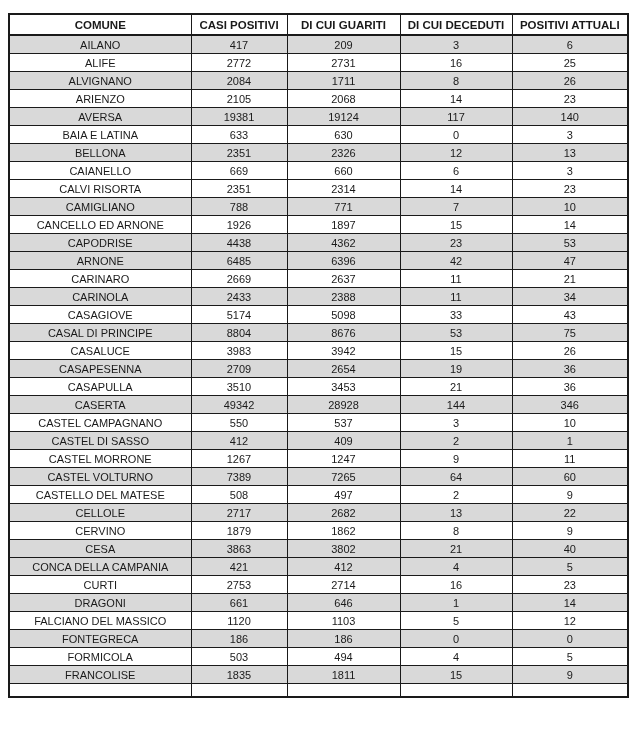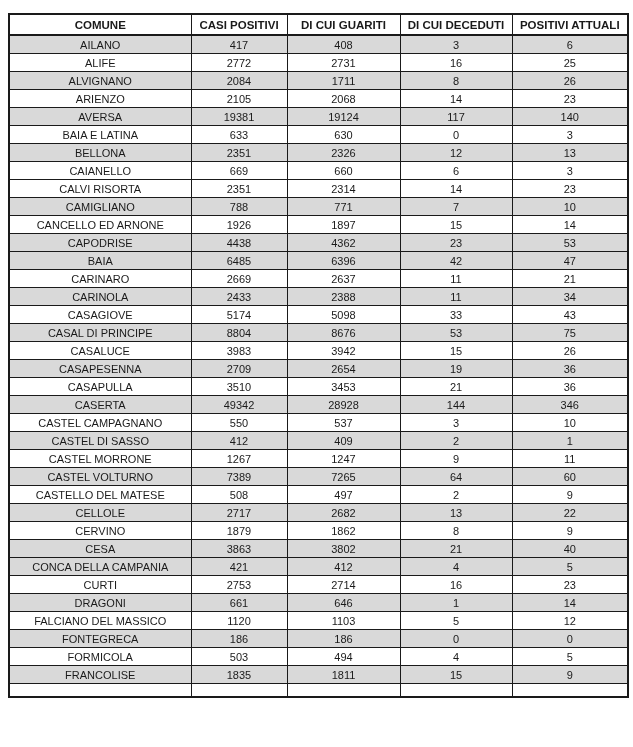--- a/index.html
+++ b/index.html
@@ -77,21 +77,21 @@
         <th>CASI POSITIVI</th>
         <th>DI CUI GUARITI</th>
         <th>DI CUI DECEDUTI</th>
         <th>POSITIVI ATTUALI</th>
       </tr>
     </thead>
     <tbody>
         <tr class="alt">
     <td>AILANO</td>
     <td>417</td>
-    <td>408</td>
+    <td>209</td>
     <td>3</td>
     <td>6</td>
   </tr>
         <tr>
     <td>ALIFE</td>
     <td>2772</td>
     <td>2731</td>
     <td>16</td>
     <td>25</td>
   </tr>
@@ -159,21 +159,21 @@
     <td>14</td>
   </tr>
         <tr class="alt">
     <td>CAPODRISE</td>
     <td>4438</td>
     <td>4362</td>
     <td>23</td>
     <td>53</td>
   </tr>
         <tr class="alt">
-    <td>BAIA</td>
+    <td>ARNONE</td>
     <td>6485</td>
     <td>6396</td>
     <td>42</td>
     <td>47</td>
   </tr>
         <tr>
     <td>CARINARO</td>
     <td>2669</td>
     <td>2637</td>
     <td>11</td>

